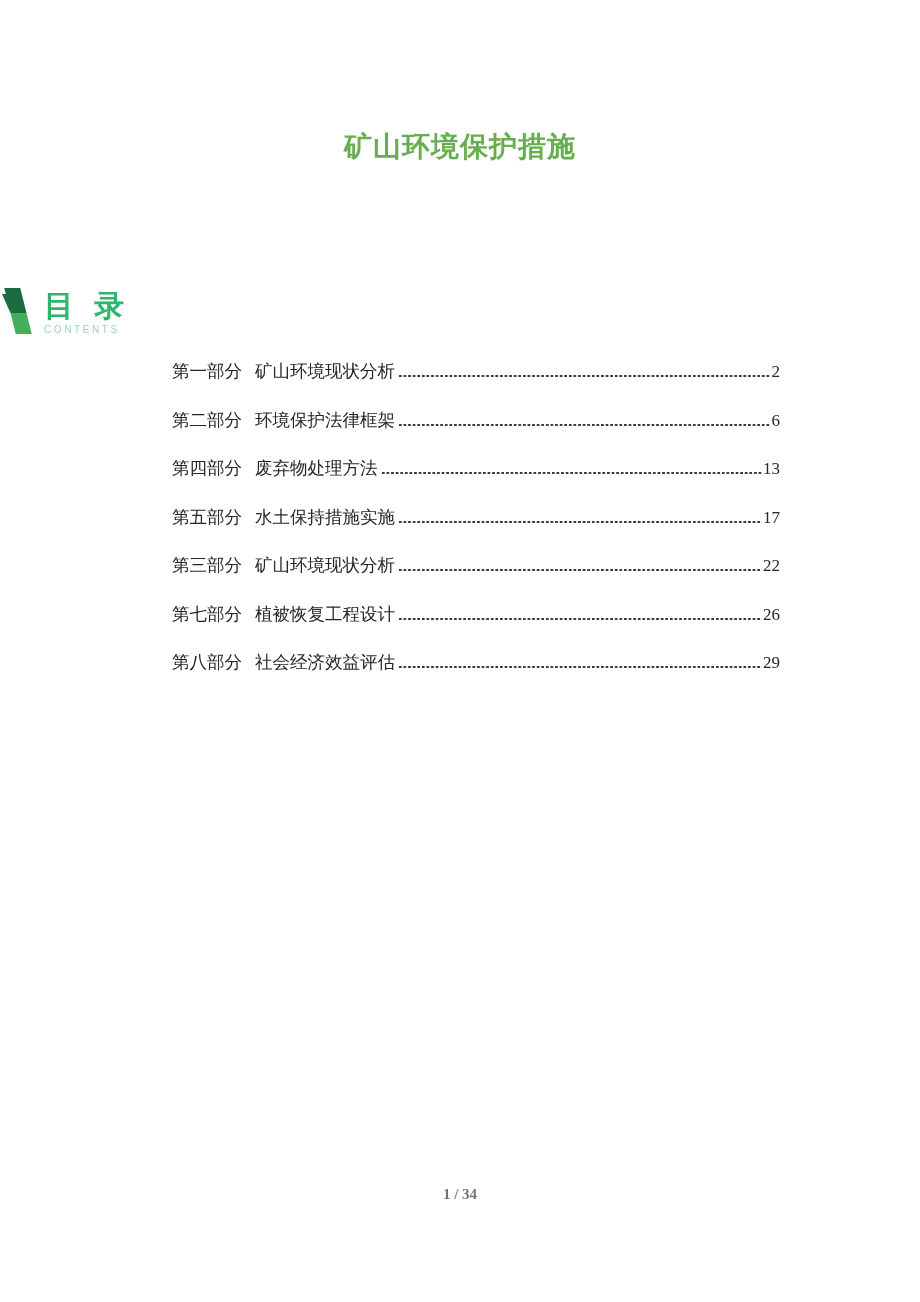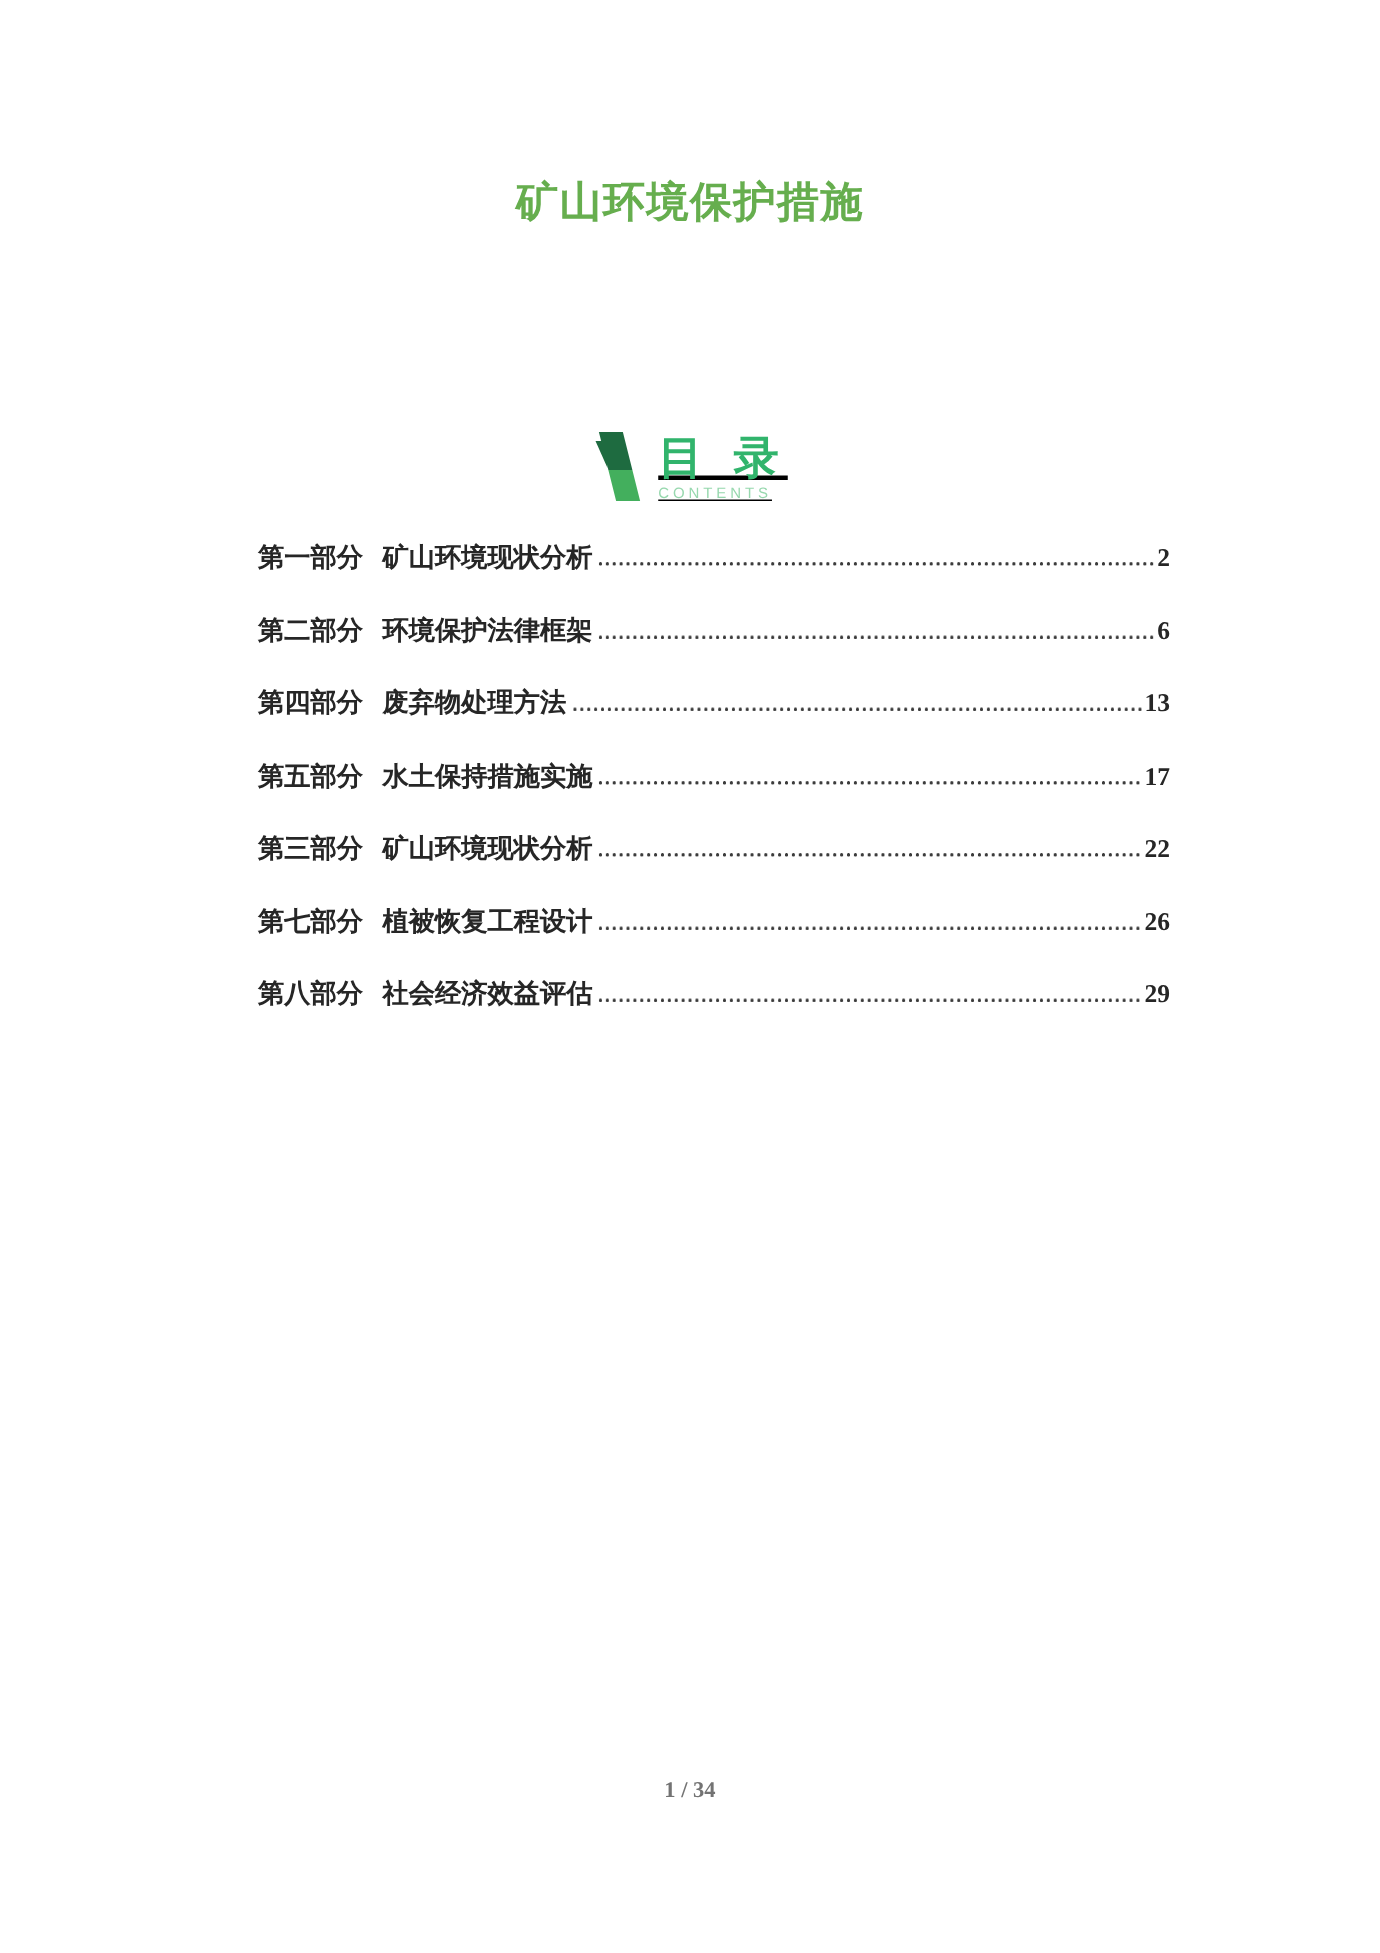--- a/index.html
+++ b/index.html
@@ -15,39 +15,38 @@
     overflow: hidden;
     font-family: "Liberation Serif", serif;
   }
 
   
   .doc-title {
     position: absolute;
     top: 112px;
     left: 0;
     right: 0;
-    margin: 4px;
+    margin: 16px;
     text-align: center;
     font-family: "Liberation Sans", sans-serif;
     font-weight: bold;
     font-size: 28px;
     letter-spacing: 1px;
     color: var(--title-green, #66AE4E);
   }
 
   
   .toc-header {
     position: absolute;
     top: 285px;
     left: 0;
     right: 0;
     display: flex;
-    justify-content: center;
+    justify-content: flex-start;
     align-items: flex-start;
-    text-decoration: underline;
   }
   .toc-logo {
     position: relative;
     width: 36px;
     height: 52px;
     margin-right: 8px;
     flex: 0 0 auto;
   }
   .toc-logo .stripe {
     position: absolute;
@@ -102,21 +101,20 @@
   }
   .toc-row {
     display: flex;
     align-items: baseline;
     line-height: 24px;
     height: 24px;
     margin-bottom: 24.5px;
     font-size: 17.5px;
     color: var(--body-text, #262626);
     cursor: pointer;
-    font-weight: bold;
   }
   .toc-label {
     white-space: nowrap;
     margin-right: 13px;
   }
   .toc-title {
     white-space: nowrap;
   }
   .toc-dots {
     flex: 1;

